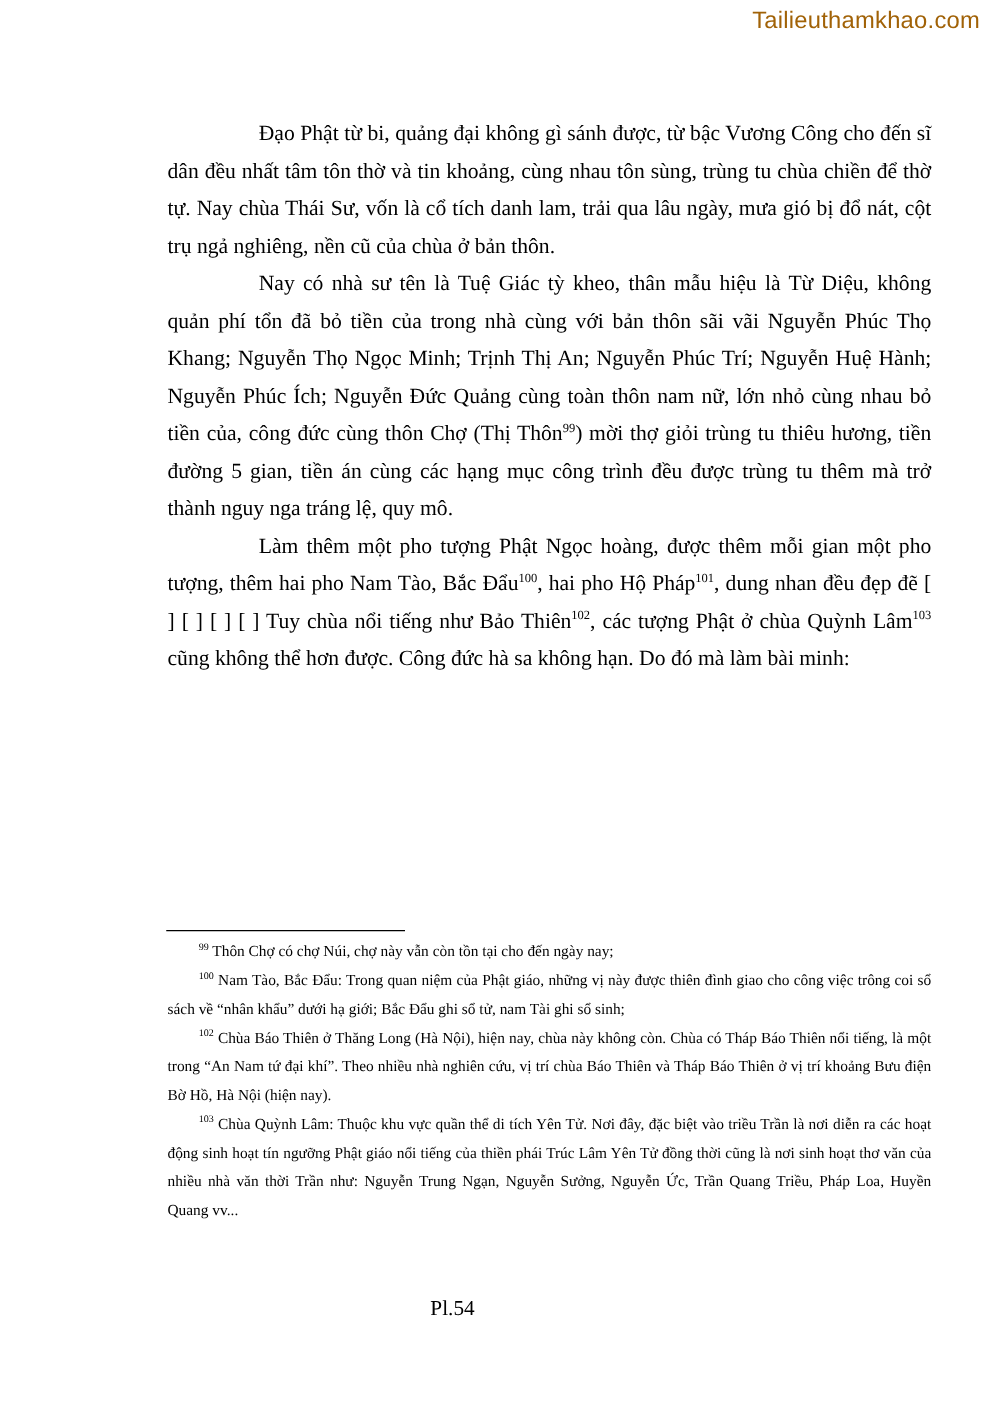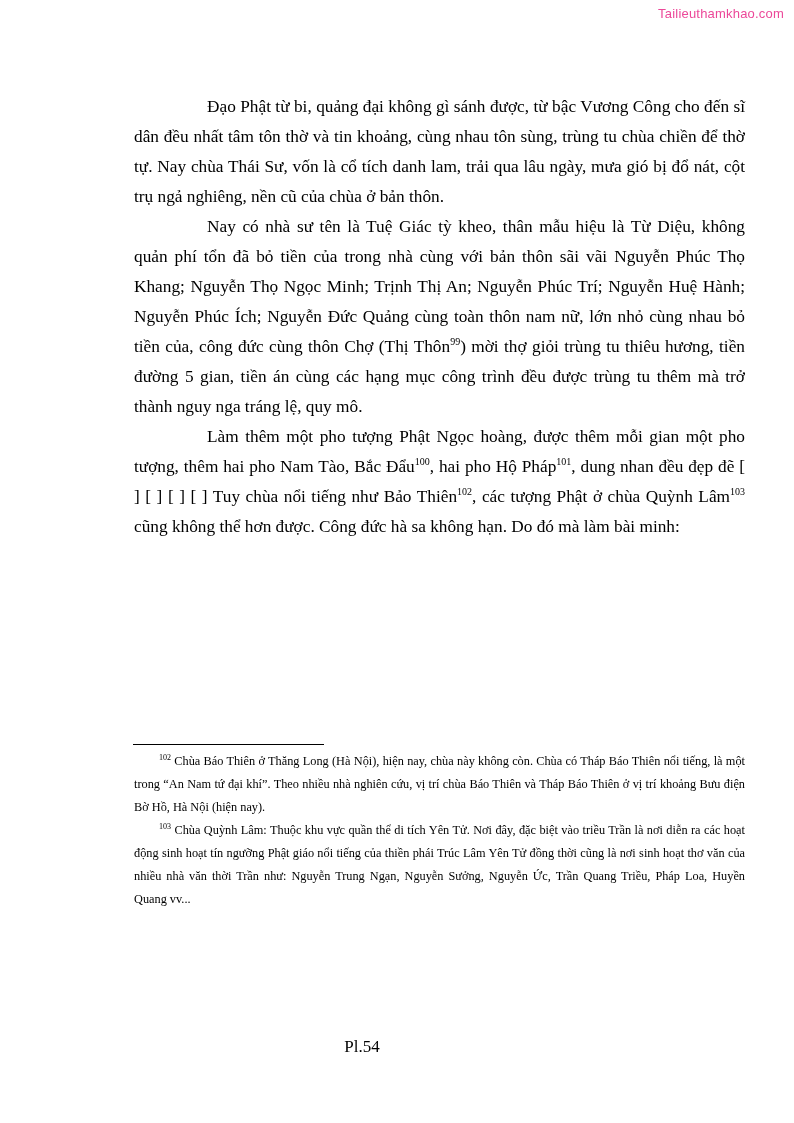--- a/index.html
+++ b/index.html
@@ -1,19 +1,19 @@
 <!DOCTYPE html>
 <html><head>
 <meta charset="utf-8">
 <style>
   html, body { margin: 0; padding: 0; background: #ffffff; }
   body { width: 794px; height: 1123px; position: relative; overflow: hidden;
          font-family: "Liberation Serif", "DejaVu Serif", serif; color: #000; }
   .watermark { position: absolute; top: 6px; right: 10px; font-family: "Liberation Sans", "DejaVu Sans", sans-serif;
-               font-size: 13px; color: #ec4899; letter-spacing: 0.2px; }
+               font-size: 19px; color: #a16207; letter-spacing: 0.2px; }
   .content { position: absolute; left: 134px; top: 92px; width: 611px; }
   .heading { font-weight: bold; font-size: 17.3px; line-height: 30px; margin: 0; }
   .para { font-size: 17.3px; line-height: 30px; margin: 0; text-align: justify; text-indent: 73px; }
   sup { font-size: 10px; line-height: 0; vertical-align: super; }
   .fn-rule { position: absolute; left: 133px; top: 744px; width: 191px; border-top: 1px solid #000; height: 0; }
   .footnotes { position: absolute; left: 134px; top: 750px; width: 611px; }
   .fn { font-size: 12.3px; line-height: 23px; margin: 0; text-align: justify; text-indent: 25px; }
   .fn sup { font-size: 8px; }
   .page-number { position: absolute; top: 1037px; left: 0; width: 724px; text-align: center;
                  font-size: 17px; }
@@ -29,17 +29,19 @@
   <p class="para"><span>Đạo Phật từ bi, quảng đại không gì sánh được, từ bậc Vương Công cho đến sĩ dân đều nhất tâm tôn thờ và tin khoảng, cùng nhau tôn sùng, trùng tu chùa chiền để thờ tự. Nay chùa Thái Sư, vốn là cổ tích danh lam, trải qua lâu ngày, mưa gió bị đổ nát, cột trụ ngả nghiêng, nền cũ của chùa ở bản thôn.</span></p>
 
   <p class="para"><span>Nay có nhà sư tên là Tuệ Giác tỳ kheo, thân mẫu hiệu là Từ Diệu, không quản phí tổn đã bỏ tiền của trong nhà cùng với bản thôn sãi vãi Nguyễn Phúc Thọ Khang; Nguyễn Thọ Ngọc Minh; Trịnh Thị An; Nguyễn Phúc Trí; Nguyễn Huệ Hành; Nguyễn Phúc Ích; Nguyễn Đức Quảng cùng toàn thôn nam nữ, lớn nhỏ cùng nhau bỏ tiền của, công đức cùng thôn Chợ (Thị Thôn</span><sup>99</sup><span>) mời thợ giỏi trùng tu thiêu hương, tiền đường 5 gian, tiền án cùng các hạng mục công trình đều được trùng tu thêm mà trở thành nguy nga tráng lệ, quy mô.</span></p>
 
   <p class="para"><span>Làm thêm một pho tượng Phật Ngọc hoàng, được thêm mỗi gian một pho tượng, thêm hai pho Nam Tào, Bắc Đẩu</span><sup>100</sup><span>, hai pho Hộ Pháp</span><sup>101</sup><span>, dung nhan đều đẹp đẽ [ ] [ ] [ ] [ ] Tuy chùa nổi tiếng như Bảo Thiên</span><sup>102</sup><span>, các tượng Phật ở chùa Quỳnh Lâm</span><sup>103</sup><span> cũng không thể hơn được. Công đức hà sa không hạn. Do đó mà làm bài minh:</span></p>
 </div>
 
 <div class="fn-rule"></div>
 
 <div class="footnotes">
+  <p class="fn"><sup>99</sup><span> Thôn Chợ có chợ Núi, chợ này vẫn còn tồn tại cho đến ngày nay;</span></p>
+  <p class="fn"><sup>100</sup><span>  Nam Tào, Bắc Đẩu: Trong quan niệm của Phật giáo, những vị này được thiên đình giao cho công việc trông coi sổ sách về “nhân khẩu” dưới hạ giới; Bắc Đẩu ghi sổ tử, nam Tài ghi sổ sinh;</span></p>
   <p class="fn"><sup>102</sup><span> Chùa Báo Thiên ở Thăng Long (Hà Nội), hiện nay, chùa này không còn. Chùa có Tháp Báo Thiên nổi tiếng, là một trong “An Nam tứ đại khí”. Theo nhiều nhà nghiên cứu, vị trí chùa Báo Thiên và Tháp Báo Thiên ở vị trí khoảng Bưu điện Bờ Hồ, Hà Nội (hiện nay).</span></p>
   <p class="fn"><sup>103</sup><span> Chùa Quỳnh Lâm: Thuộc khu vực quần thể di tích Yên Tử. Nơi đây, đặc biệt vào triều Trần là nơi diễn ra các hoạt động sinh hoạt tín ngưỡng Phật giáo nổi tiếng của thiền phái Trúc Lâm Yên Tử đồng thời cũng là nơi sinh hoạt thơ văn của nhiều nhà văn thời Trần như: Nguyễn Trung Ngạn, Nguyễn Sưởng, Nguyễn Ức, Trần Quang Triều, Pháp Loa, Huyền Quang  vv...</span></p>
 </div>
 
 <div class="page-number">Pl.54</div>
 
 </body></html>

